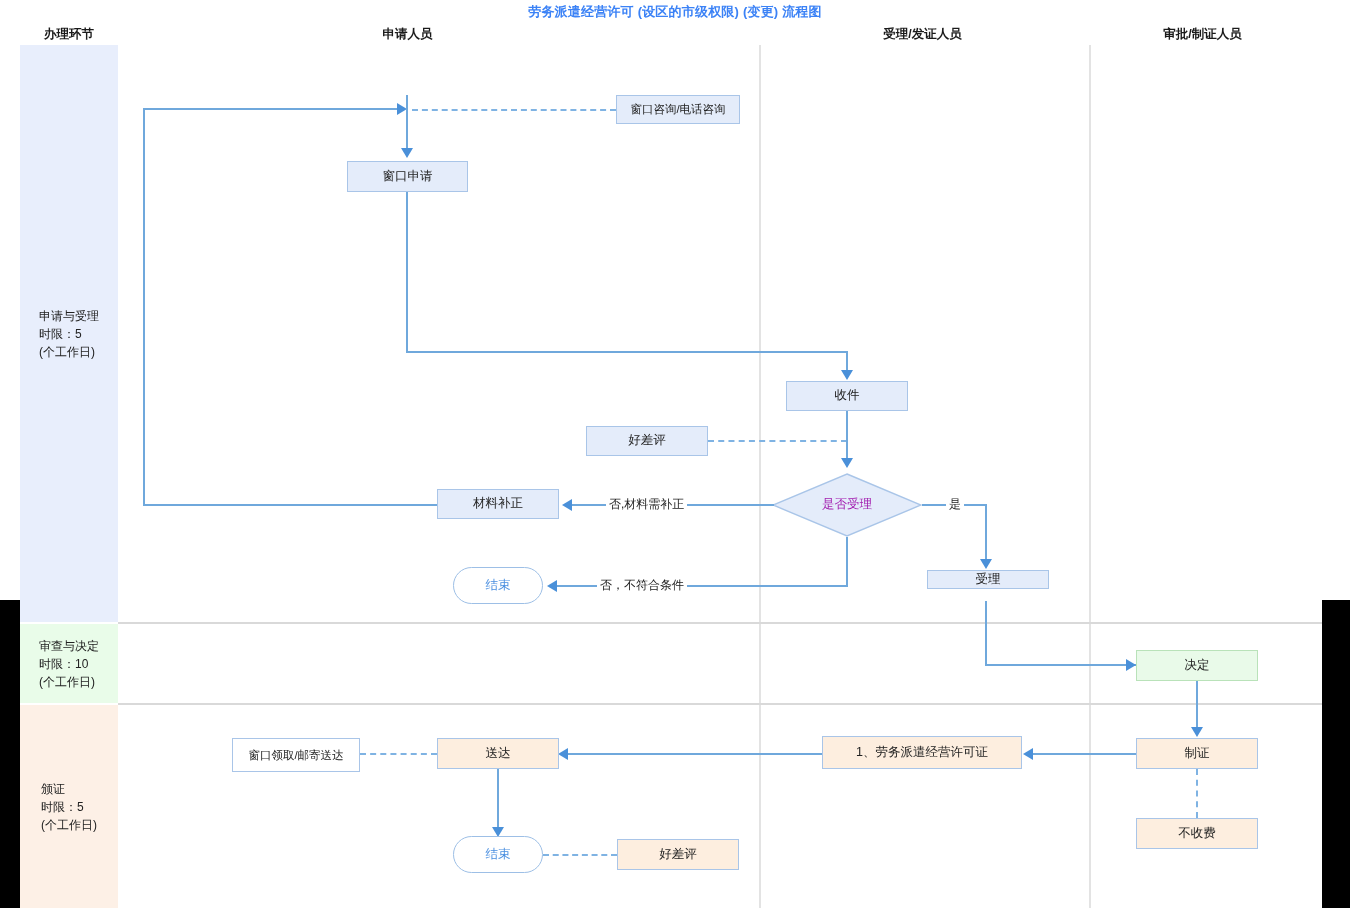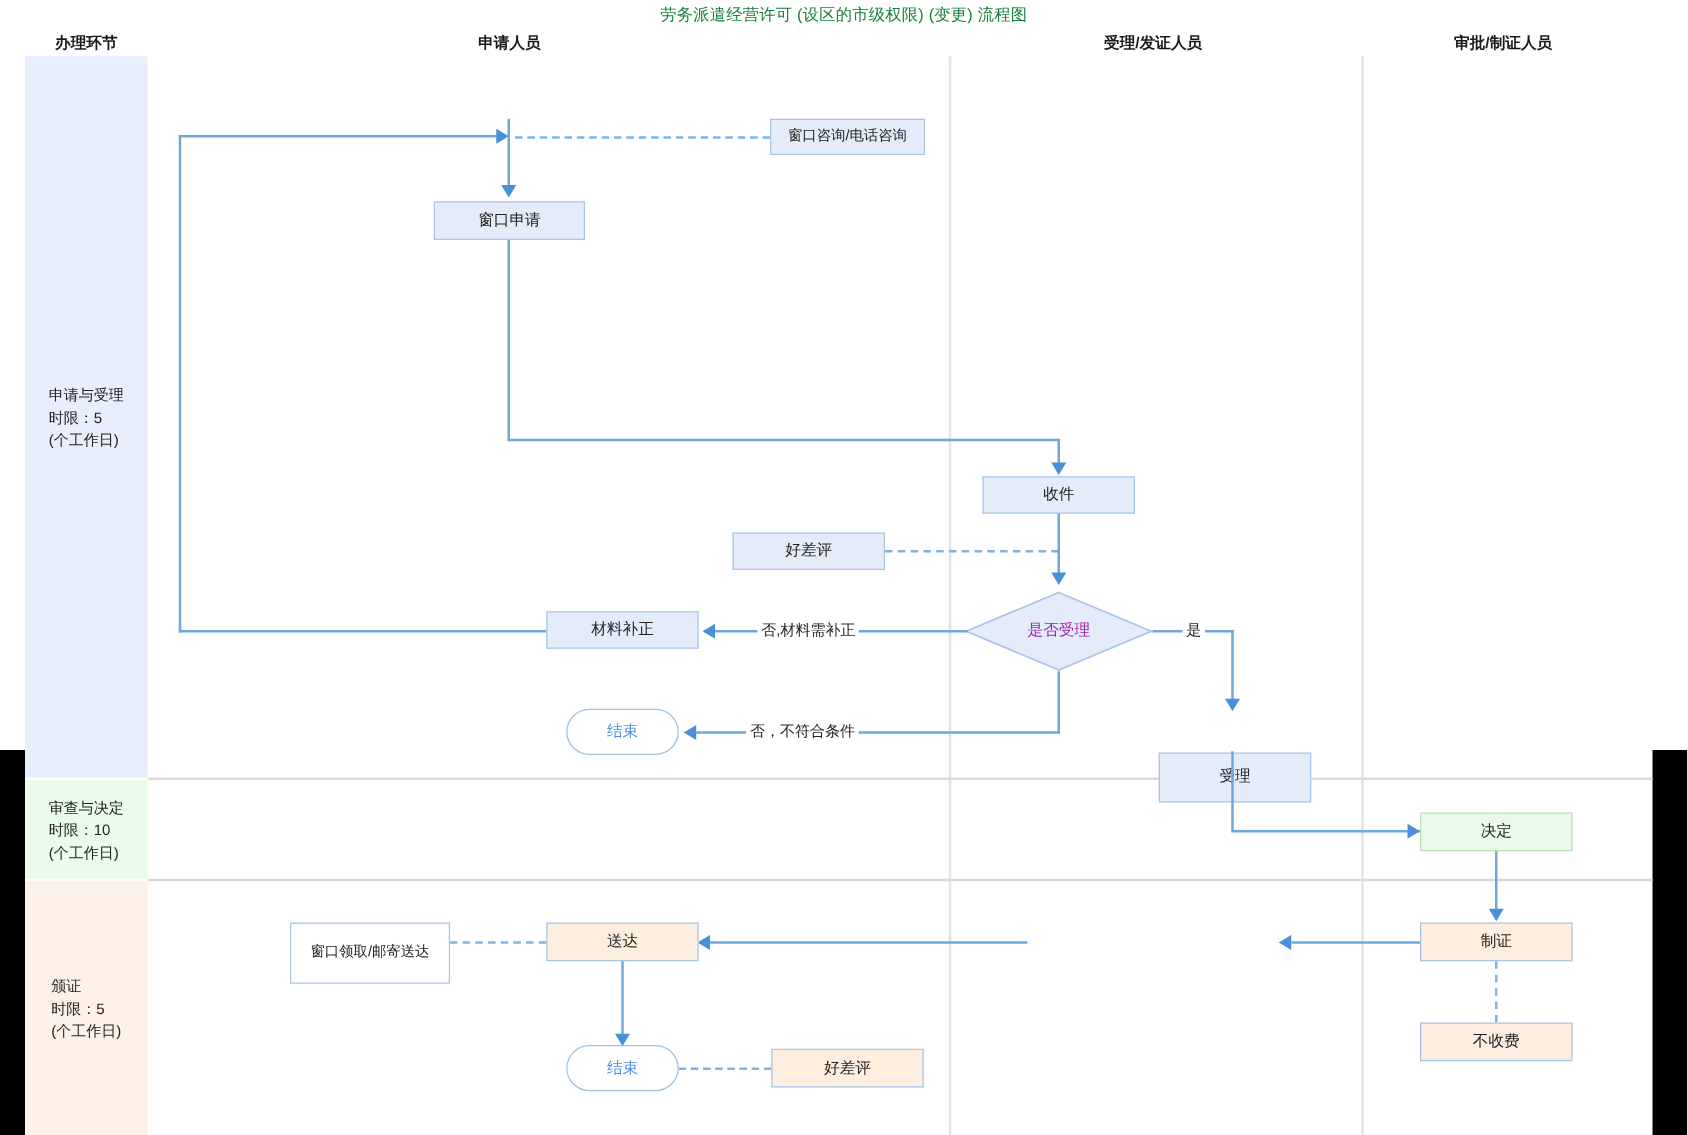--- a/index.html
+++ b/index.html
@@ -13,22 +13,22 @@
     height:908px;
     overflow:hidden;
     background:#ffffff;
   }
   
   .title{
     position:absolute;
     left:0; top:3px; width:1350px;
     text-align:center;
     font-size:13px;
-    font-weight:normal;
-    color:#15803d;
+    font-weight:bold;
+    color:#3b82f6;
     letter-spacing:.2px;
   }
   .col-head{
     position:absolute;
     top:26px;
     font-size:12.5px;
     font-weight:bold;
     color:#1a1a1a;
     text-align:center;
     white-space:nowrap;
@@ -234,21 +234,21 @@
 
   <div class="node term" style="left:453px;top:567px;width:90px;height:37px;">
     <span>结束</span>
   </div>
 
   <div class="ln lnh" style="left:922px;top:504px;width:65px;"></div>
   <div class="ln lnv" style="left:985px;top:504px;height:57px;"></div>
   <div class="arrow down" style="left:980px;top:559px;"></div>
   <div class="elabel" style="left:946px;top:496px;">是</div>
 
-  <div class="node" style="left:927px;top:570px;width:122px;height:40px;margin-top:32px;">
+  <div class="node" style="left:927px;top:570px;width:122px;height:19px;">
     <span>受理</span>
   </div>
 
   <div class="ln lnv" style="left:985px;top:601px;height:64px;"></div>
   <div class="ln lnh" style="left:985px;top:664px;width:151px;"></div>
   <div class="arrow right" style="left:1126px;top:659px;"></div>
 
   <div class="node green" style="left:1136px;top:650px;width:122px;height:31px;">
     <span>决定</span>
   </div>
@@ -261,30 +261,33 @@
   </div>
 
   <div class="dash-v" style="left:1196px;top:769px;height:49px;"></div>
   <div class="node peach" style="left:1136px;top:818px;width:122px;height:31px;">
     <span>不收费</span>
   </div>
 
   <div class="ln lnh" style="left:1033px;top:753px;width:103px;"></div>
   <div class="arrow left" style="left:1023px;top:748px;"></div>
 
+  <div class="node peach" style="left:822px;top:736px;width:200px;height:33px;">
+    <span>1、劳务派遣经营许可证</span>
+  </div>
 
   <div class="ln lnh" style="left:568px;top:753px;width:254px;"></div>
   <div class="arrow left" style="left:558px;top:748px;"></div>
 
   <div class="node peach" style="left:437px;top:738px;width:122px;height:31px;">
     <span>送达</span>
   </div>
 
   <div class="dash-h" style="left:360px;top:753px;width:77px;"></div>
-  <div class="node white" style="left:232px;top:738px;width:128px;height:49px;">
+  <div class="node white" style="left:232px;top:738px;width:128px;height:34px;">
     <span style="font-size:11.5px;">窗口领取/邮寄送达</span>
   </div>
 
   <div class="ln lnv" style="left:497px;top:769px;height:60px;"></div>
   <div class="arrow down" style="left:492px;top:827px;"></div>
 
   <div class="node term" style="left:453px;top:836px;width:90px;height:37px;">
     <span>结束</span>
   </div>
 

